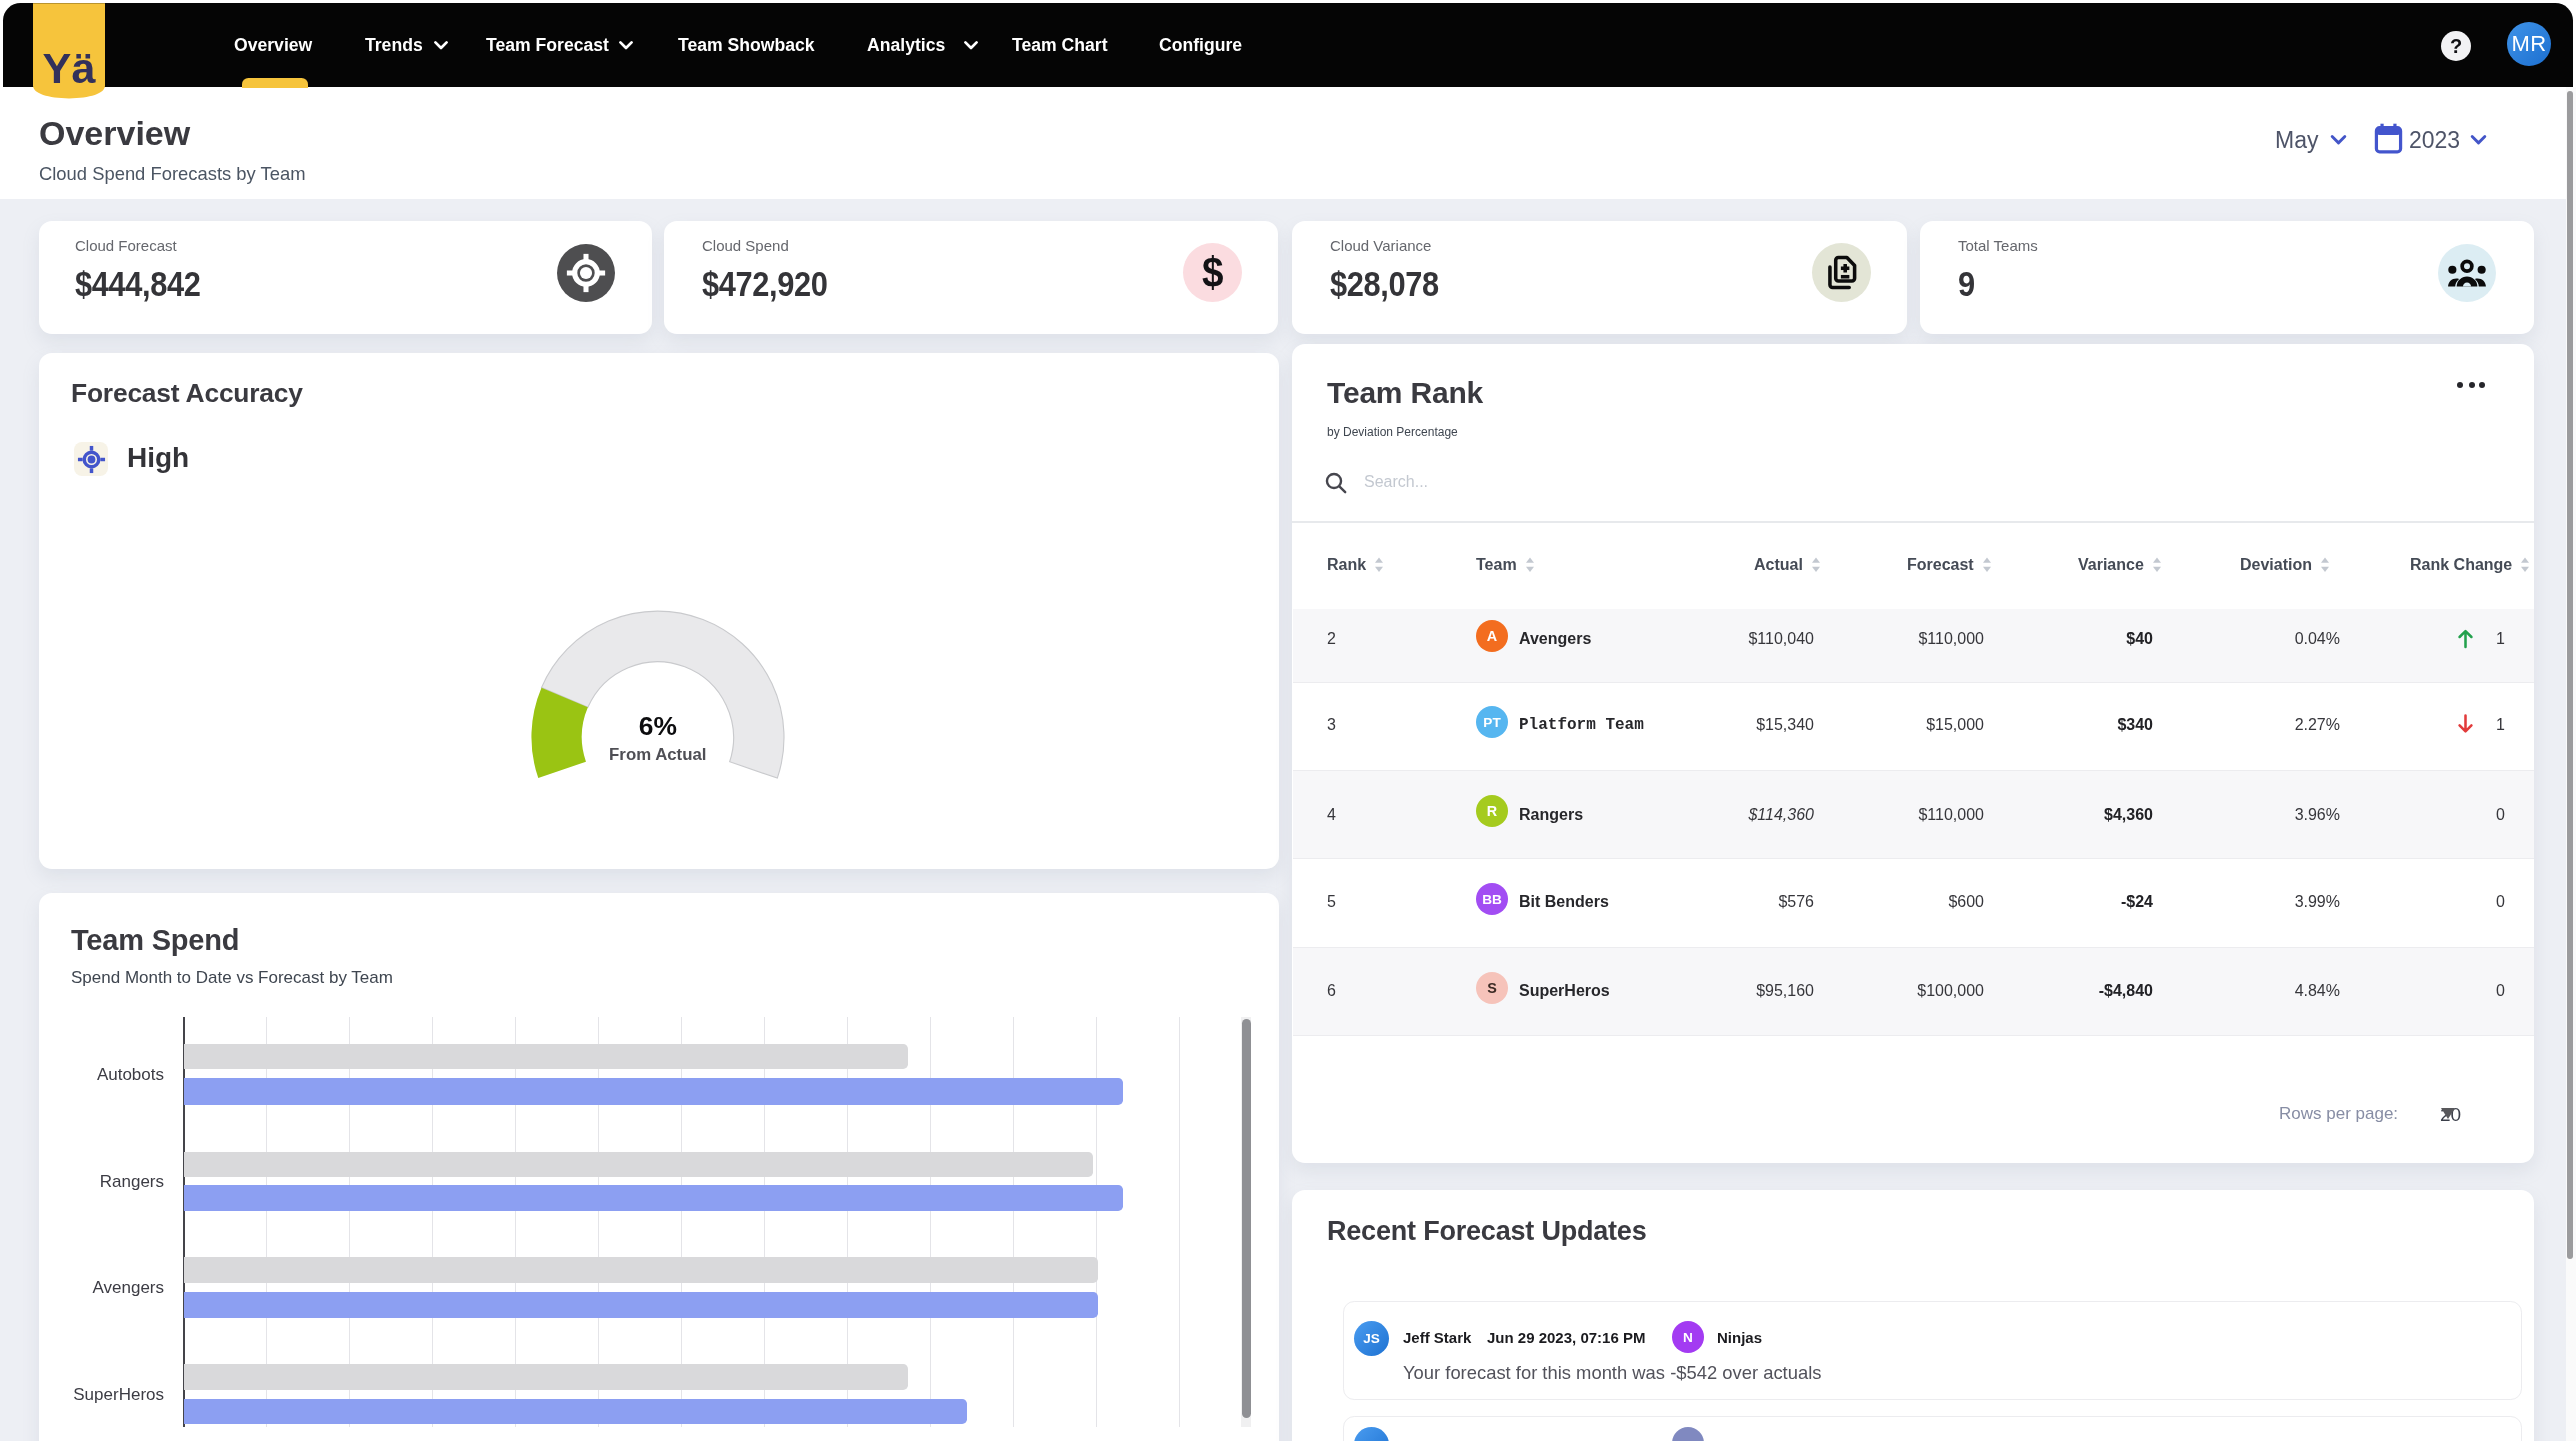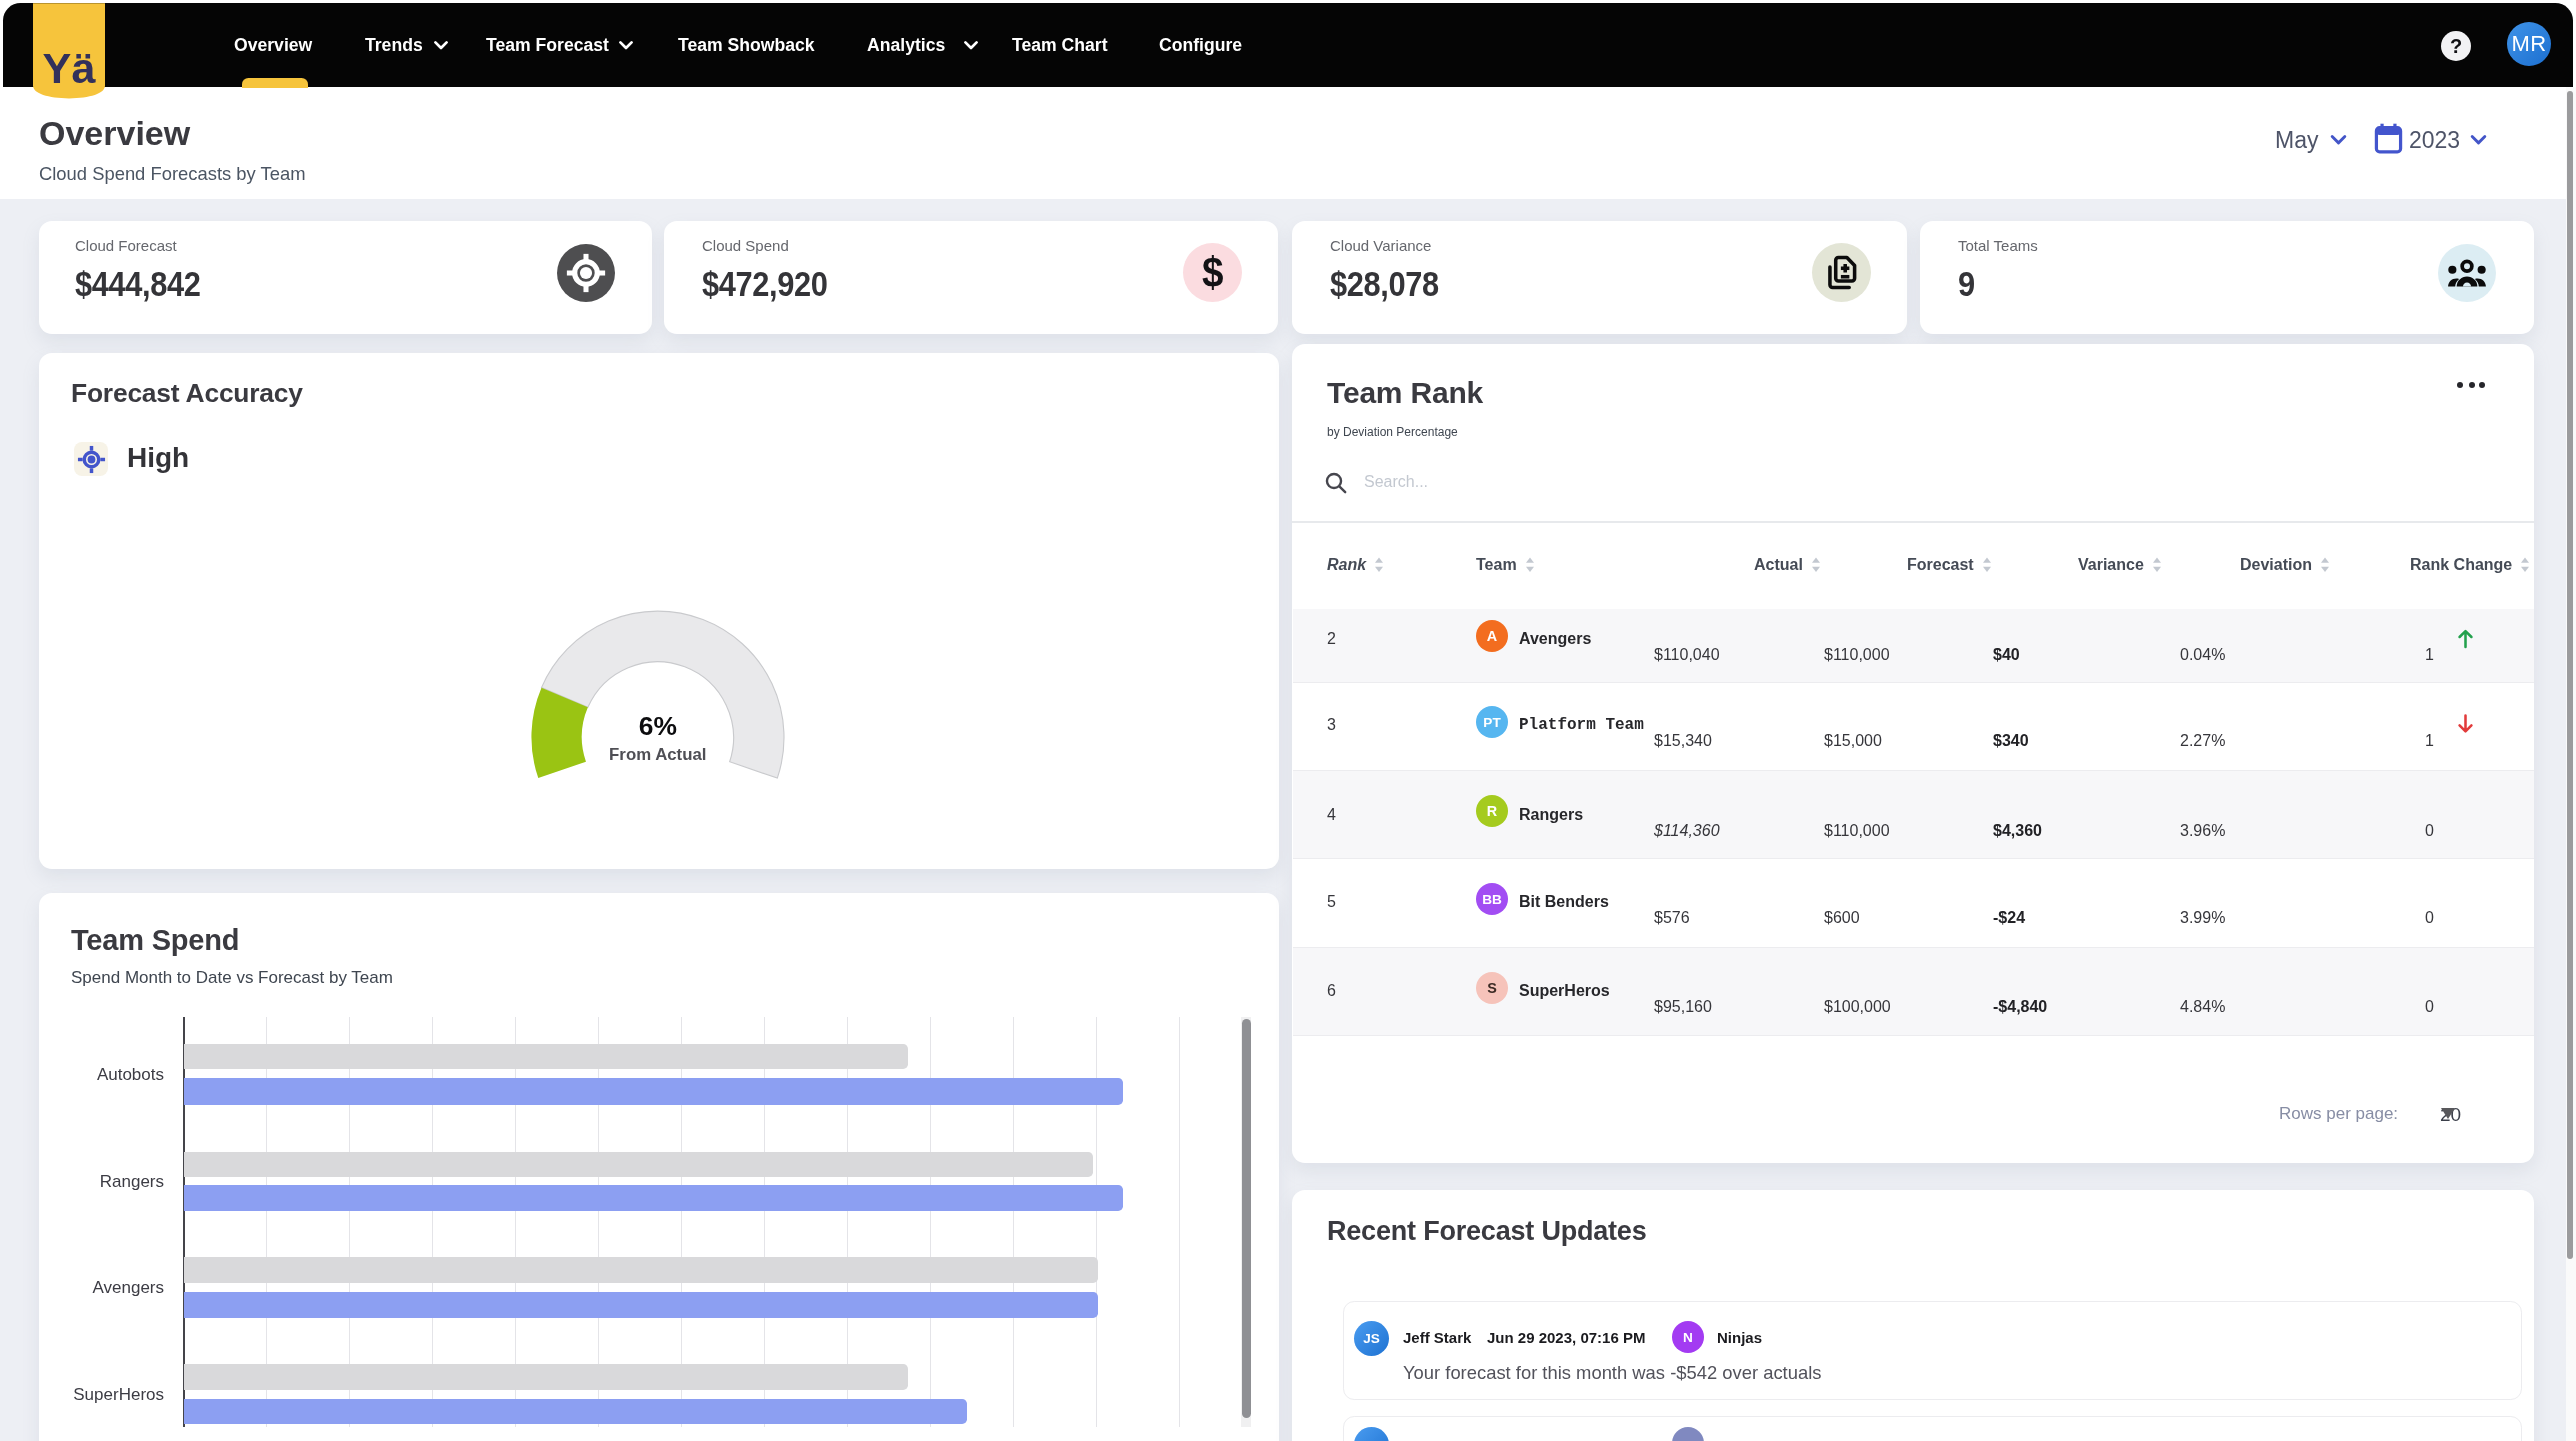--- a/index.html
+++ b/index.html
@@ -9,21 +9,21 @@
   .card { position:absolute; background:#fff; border-radius:13px; box-shadow:0 8px 17.6px rgba(130,140,165,.14); }
   .ctitle { font-size:27px; font-weight:bold; color:#3a3a40; letter-spacing:-0.2px; }
   .csub { font-size:12px; color:#3f4650; }
   .statlabel { font-size:15px; color:#65676d; }
   .statval { font-size:35px; font-weight:bold; color:#343438; transform:scaleX(.88); transform-origin:left top; white-space:nowrap; letter-spacing:-0.4px; }
   .navitem { position:absolute; top:35px; color:#fff; font-size:17.6px; font-weight:bold; white-space:nowrap; }
   .ico-circle { position:absolute; border-radius:50%; display:flex; align-items:center; justify-content:center; }
   .bar { position:absolute; border-radius:0 4.8px 4.8px 0; }
   .th { position:absolute; font-size:16px; font-weight:bold; color:#454b56; white-space:nowrap; display:flex; align-items:center; gap:7.2px; }
   .td { position:absolute; font-size:16px; color:#36363b; white-space:nowrap; }
-  .tdr { text-align:left;margin-top:16px; }
+  .tdr { text-align:right; }
   .avatar { position:absolute; border-radius:50%; display:flex; align-items:center; justify-content:center; color:#fff; font-weight:bold; }
 </style>
 </head>
 <body>
 <div id="page">
 
   <div class="abs" style="left:0; top:199px; width:2566px; height:1243px; background:#edeff4;"></div>
 
   <div class="abs" style="left:0; top:87px; width:2566px; height:111px; background:#ffffff;"></div>
 
@@ -188,21 +188,21 @@
   <div class="abs" style="left:2479px; top:382px; width:6.4px; height:6.4px; border-radius:50%; background:#26262b;"></div>
 
   <svg class="abs" style="left:1324px; top:471px;" width="24" height="24" viewBox="0 0 30 30">
     <circle cx="12.5" cy="12.5" r="8.8" fill="none" stroke="#46464e" stroke-width="3"></circle>
     <line x1="19.5" y1="19.5" x2="26.5" y2="26.5" stroke="#46464e" stroke-width="3" stroke-linecap="round"></line>
   </svg>
   <div class="abs" style="left:1364px; top:473px; font-size:16px; color:#c3c8d0;">Search...</div>
 
   <div class="abs" style="left:1292px; top:521px; width:1242px; height:1.6px; background:#e7e9ec;"></div>
 
-  <div class="th" style="left:1327px; top:556px;font-style:italic;">Rank <svg width="12" height="17.6" viewBox="0 0 15 22">
+  <div class="th" style="left:1327px; top:556px;">Rank <svg width="12" height="17.6" viewBox="0 0 15 22">
         <path d="M7.5 2 L12.5 8.5 H2.5 Z" fill="#c3c8d0"></path>
         <path d="M7.5 20 L2.5 13.5 H12.5 Z" fill="#c3c8d0"></path>
       </svg></div>
   <div class="th" style="left:1476px; top:556px;">Team <svg width="12" height="17.6" viewBox="0 0 15 22">
         <path d="M7.5 2 L12.5 8.5 H2.5 Z" fill="#c3c8d0"></path>
         <path d="M7.5 20 L2.5 13.5 H12.5 Z" fill="#c3c8d0"></path>
       </svg></div>
   <div class="th" style="left:1754px; top:556px;">Actual <svg width="12" height="17.6" viewBox="0 0 15 22">
         <path d="M7.5 2 L12.5 8.5 H2.5 Z" fill="#c3c8d0"></path>
         <path d="M7.5 20 L2.5 13.5 H12.5 Z" fill="#c3c8d0"></path>

